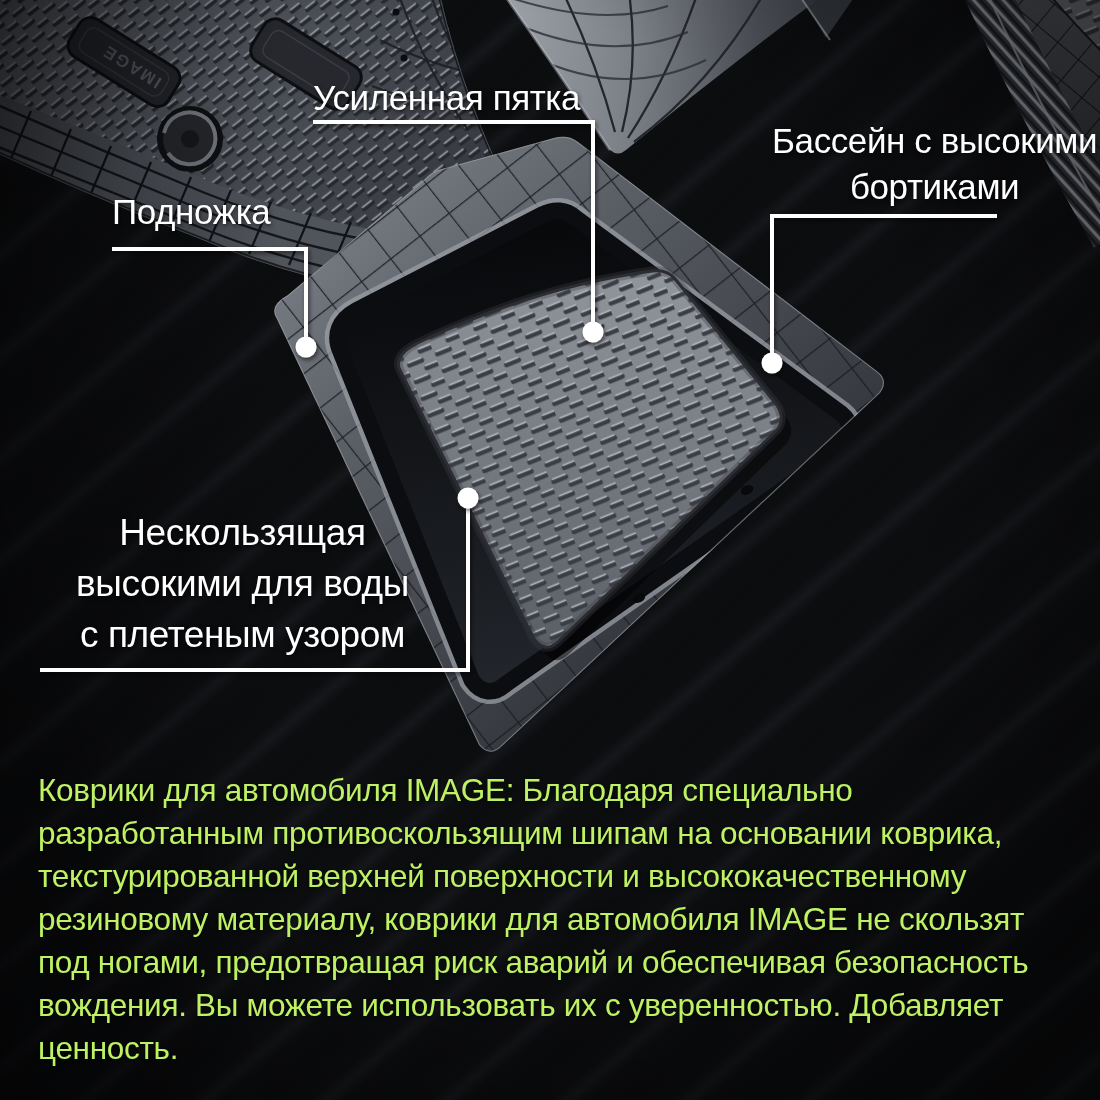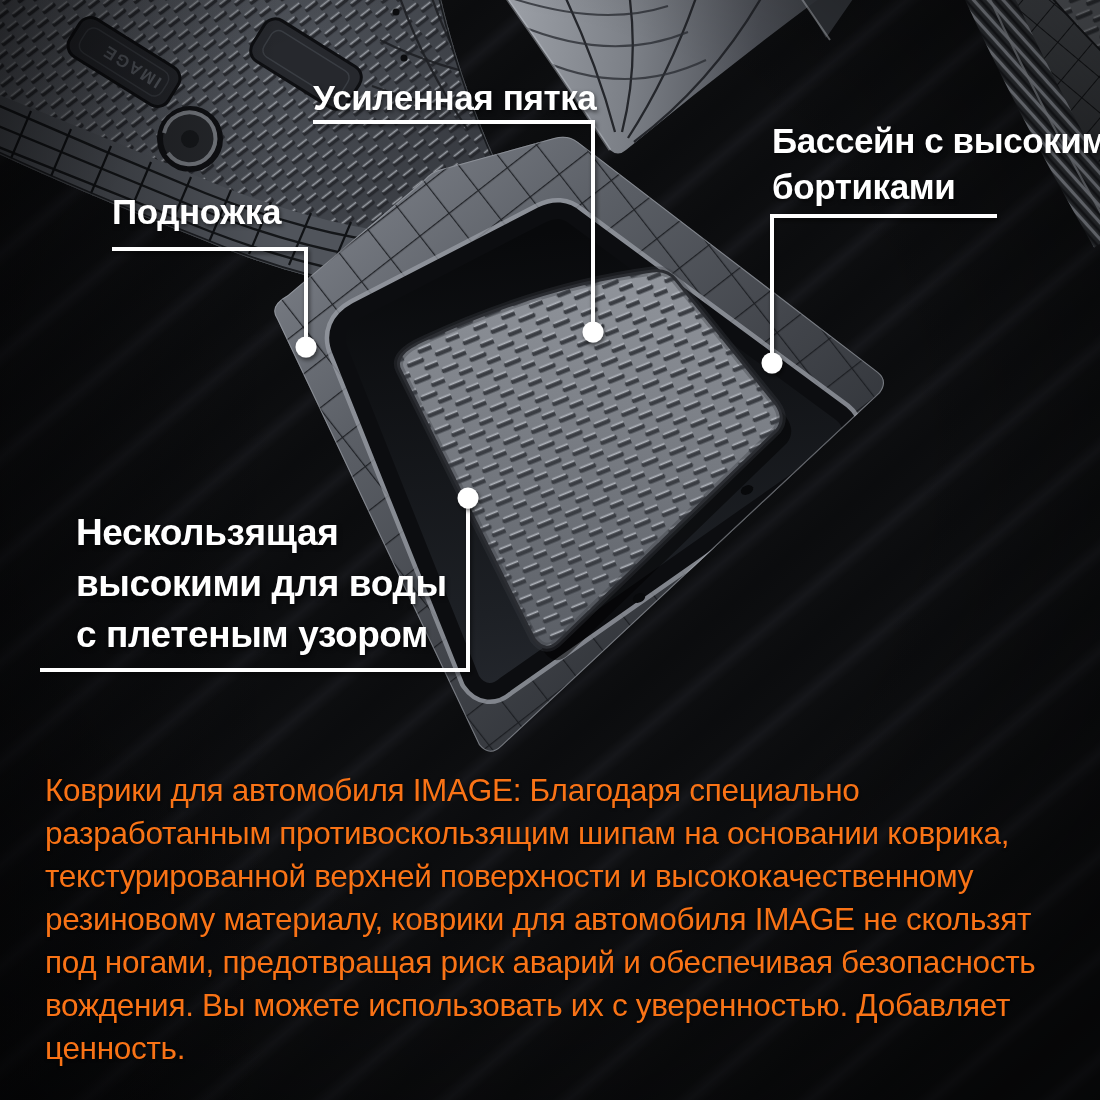--- a/index.html
+++ b/index.html
@@ -3,31 +3,32 @@
 <meta charset="utf-8">
 <style>
   html,body{margin:0;padding:0;background:#000;}
   .stage{
     position:relative;width:1100px;height:1100px;overflow:hidden;
     background:#0a0b0c;font-family:"Liberation Sans","DejaVu Sans",sans-serif;
   }
   .scene{position:absolute;left:0;top:0;width:1100px;height:1100px;display:block;}
   .lbl{
     position:absolute;color:#ffffff;font-size:35px;line-height:47px;
-    letter-spacing:-0.4px;white-space:pre;font-weight:700;
+    letter-spacing:-0.4px;white-space:pre;font-weight:400;
     text-shadow:1px 2px 4px rgba(0,0,0,.6);
+    text-align:center;
   }
   .lbl.heel{left:313px;top:74px;}
   .lbl.basin{left:772px;top:118px;line-height:46px;}
   .lbl.foot{left:112px;top:188px;}
   .lbl.antislip{left:76px;top:507px;font-size:37px;line-height:51px;}
   .desc{
-    position:absolute;left:38px;top:769px;color:#f97316;
+    position:absolute;left:38px;top:769px;color:#bef264;
     font-size:31.5px;line-height:43px;letter-spacing:-0.3px;
-    white-space:pre;text-shadow:0 1px 3px rgba(0,0,0,.5);margin-left:7px;
+    white-space:pre;text-shadow:0 1px 3px rgba(0,0,0,.5);
   }
 </style>
 </head>
 <body>
 
 <div class="stage">
 
 <svg class="scene" viewBox="0 0 1100 1100" aria-hidden="true">
   <defs>
     <linearGradient id="bgStreaks" gradientUnits="userSpaceOnUse" x1="0" y1="0" x2="58" y2="52" spreadMethod="repeat" gradientTransform="rotate(8 550 550)">

